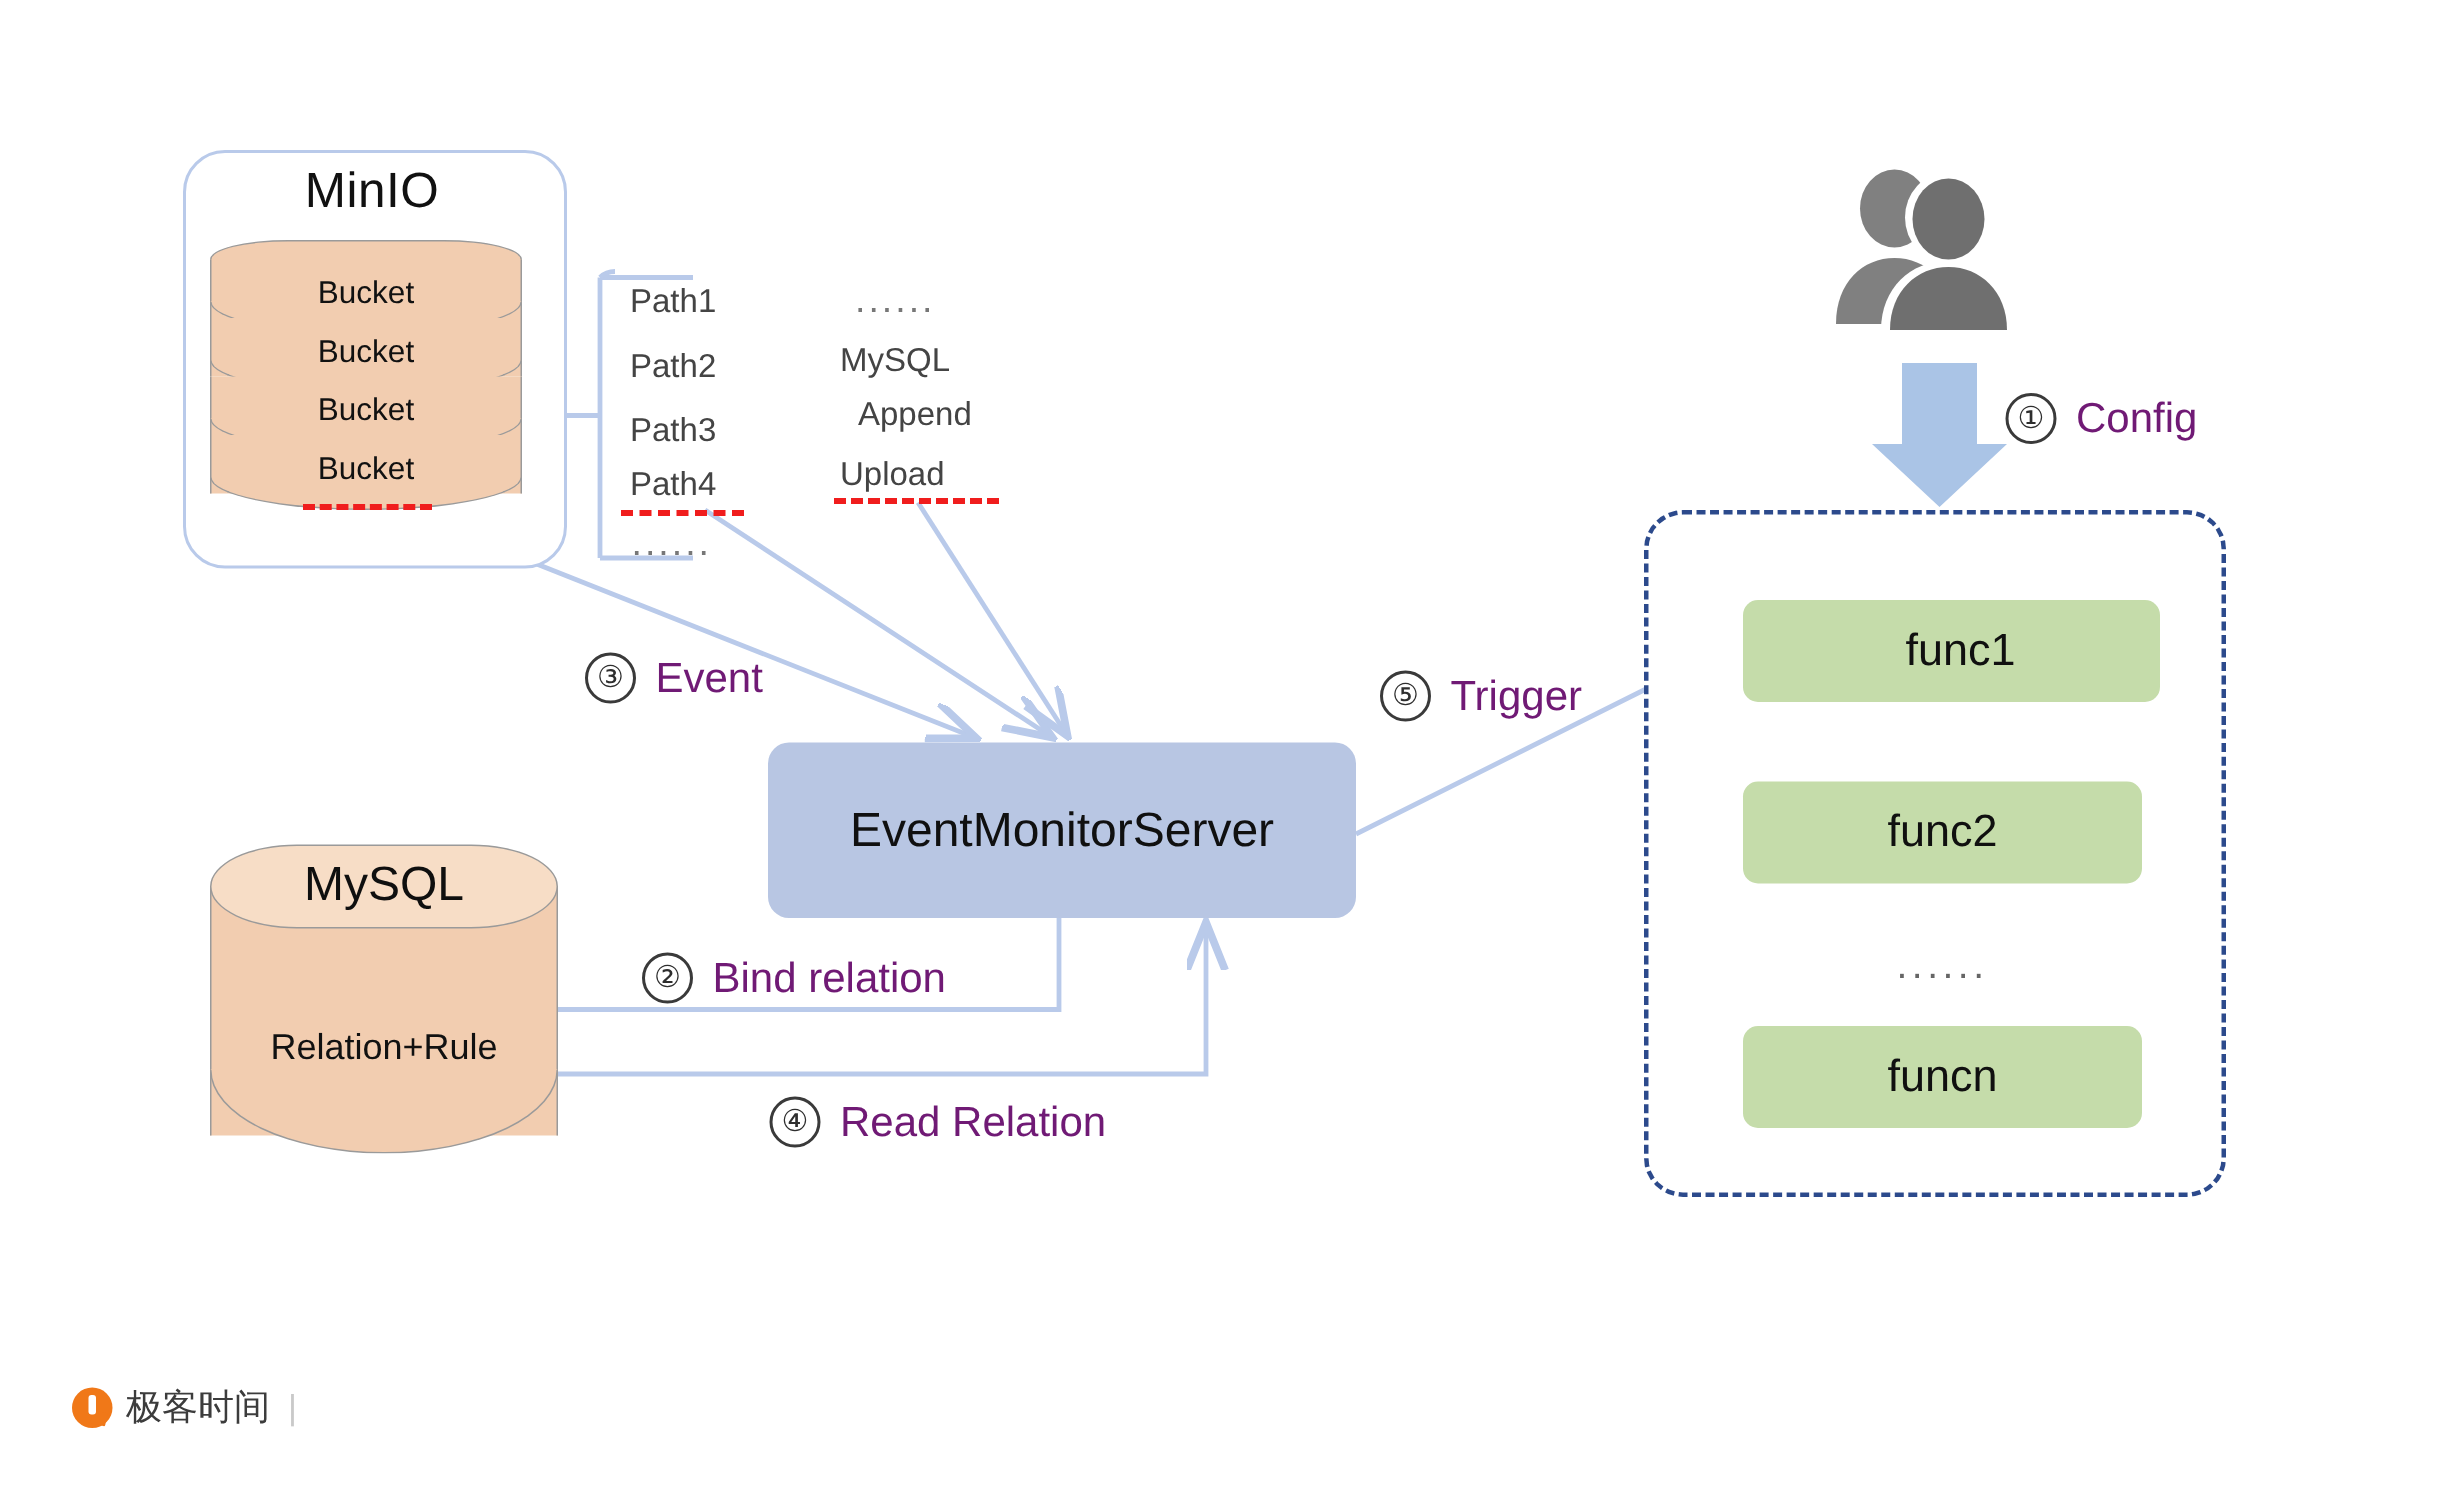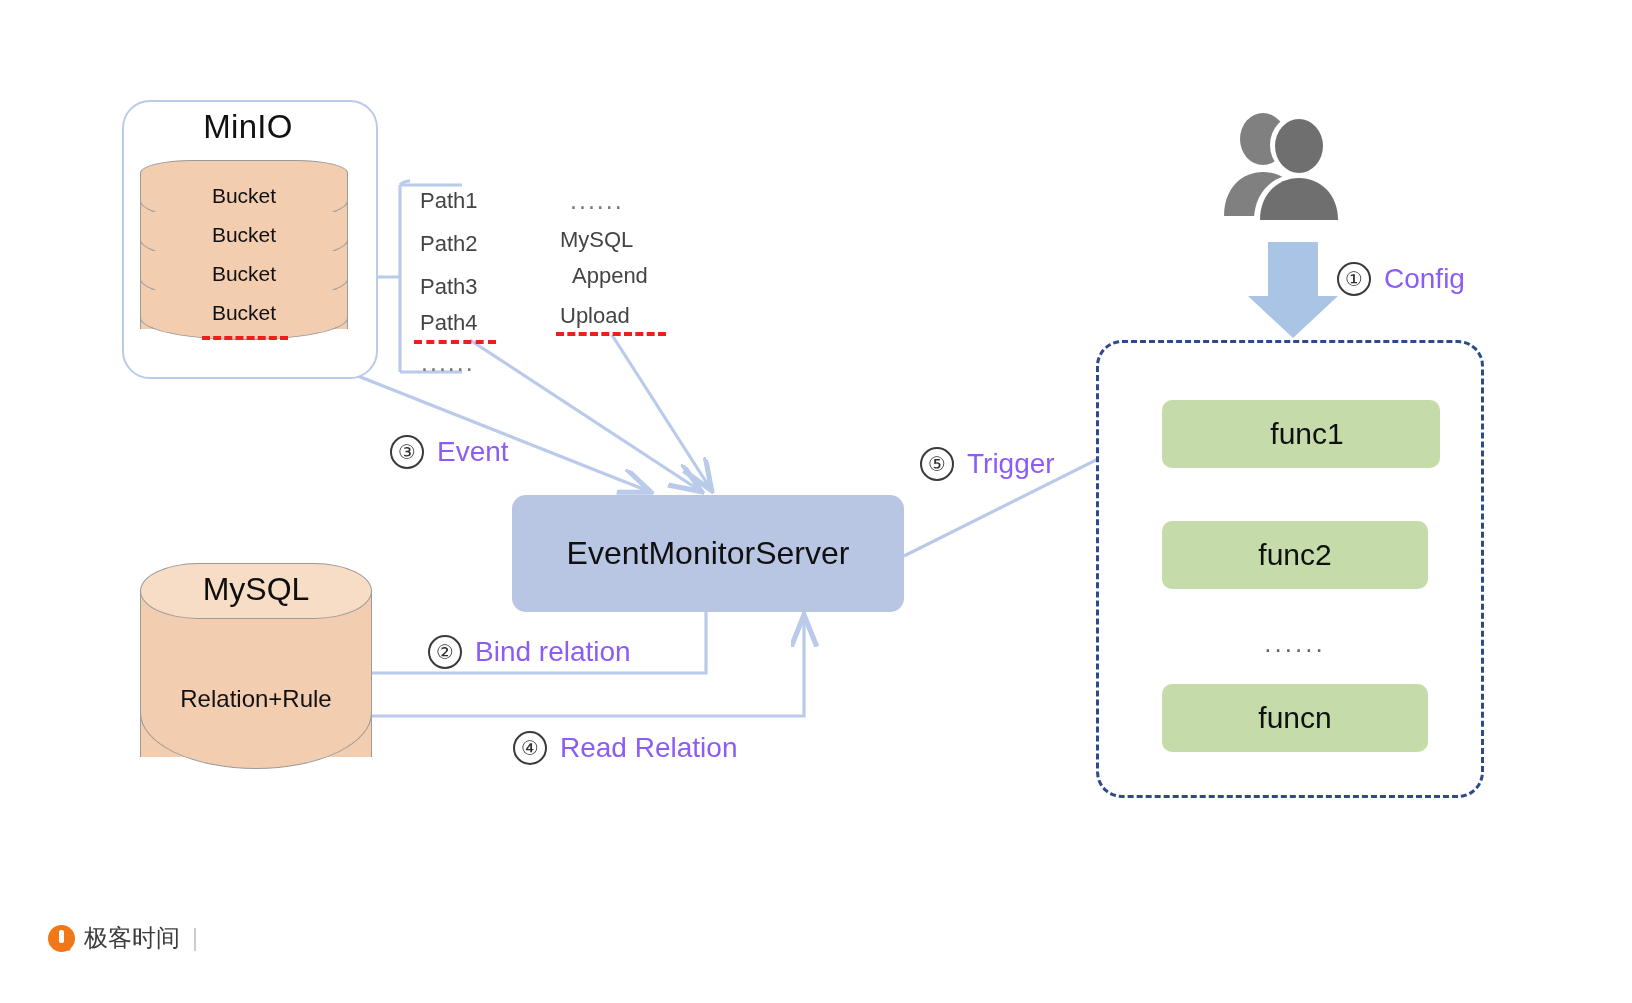--- a/index.html
+++ b/index.html
@@ -42,21 +42,21 @@
 
   
   .fn-box{left:1096px;top:340px;width:382px;height:452px;border:3px dashed #2c4a8c;border-radius:26px;background:#fff;}
   .fn{position:absolute;left:1162px;width:266px;height:68px;background:#c5dcaa;border-radius:10px;display:flex;align-items:center;justify-content:center;}
   .fn span{font-size:30px;color:#101010;}
   .fn-dots{position:absolute;left:1162px;width:266px;text-align:center;font-size:26px;color:#666;letter-spacing:3px;}
 
   
   .step{position:absolute;display:flex;align-items:center;gap:13px;white-space:nowrap;}
   .circ{display:inline-flex;align-items:center;justify-content:center;width:30px;height:30px;border:2px solid #3a3a3a;border-radius:50%;font-size:20px;color:#2e2e2e;line-height:1;}
-  .step-txt{font-size:28px;color:#8b5cf6;}
+  .step-txt{font-size:28px;color:#701a75;}
 
   
   .footer{left:48px;top:922px;display:flex;align-items:center;gap:9px;}
   .logo-mark{width:27px;height:27px;border-radius:50%;background:#f07818;position:relative;flex:0 0 auto;}
   .logo-mark::after{content:"";position:absolute;left:11px;top:5px;width:5px;height:13px;background:#fff;border-radius:2px;}
   .logo-mark::before{content:"";position:absolute;left:13px;top:16px;width:10px;height:9px;background:#f07818;transform:rotate(12deg);border-radius:1px;}
   .brand{font-size:24px;color:#3c3c3c;font-weight:normal;}
   .bar{color:#c9c9c9;font-size:23px;margin:0 3px;}
   .sub{font-size:23px;color:#8d8d8d;}
 </style>

